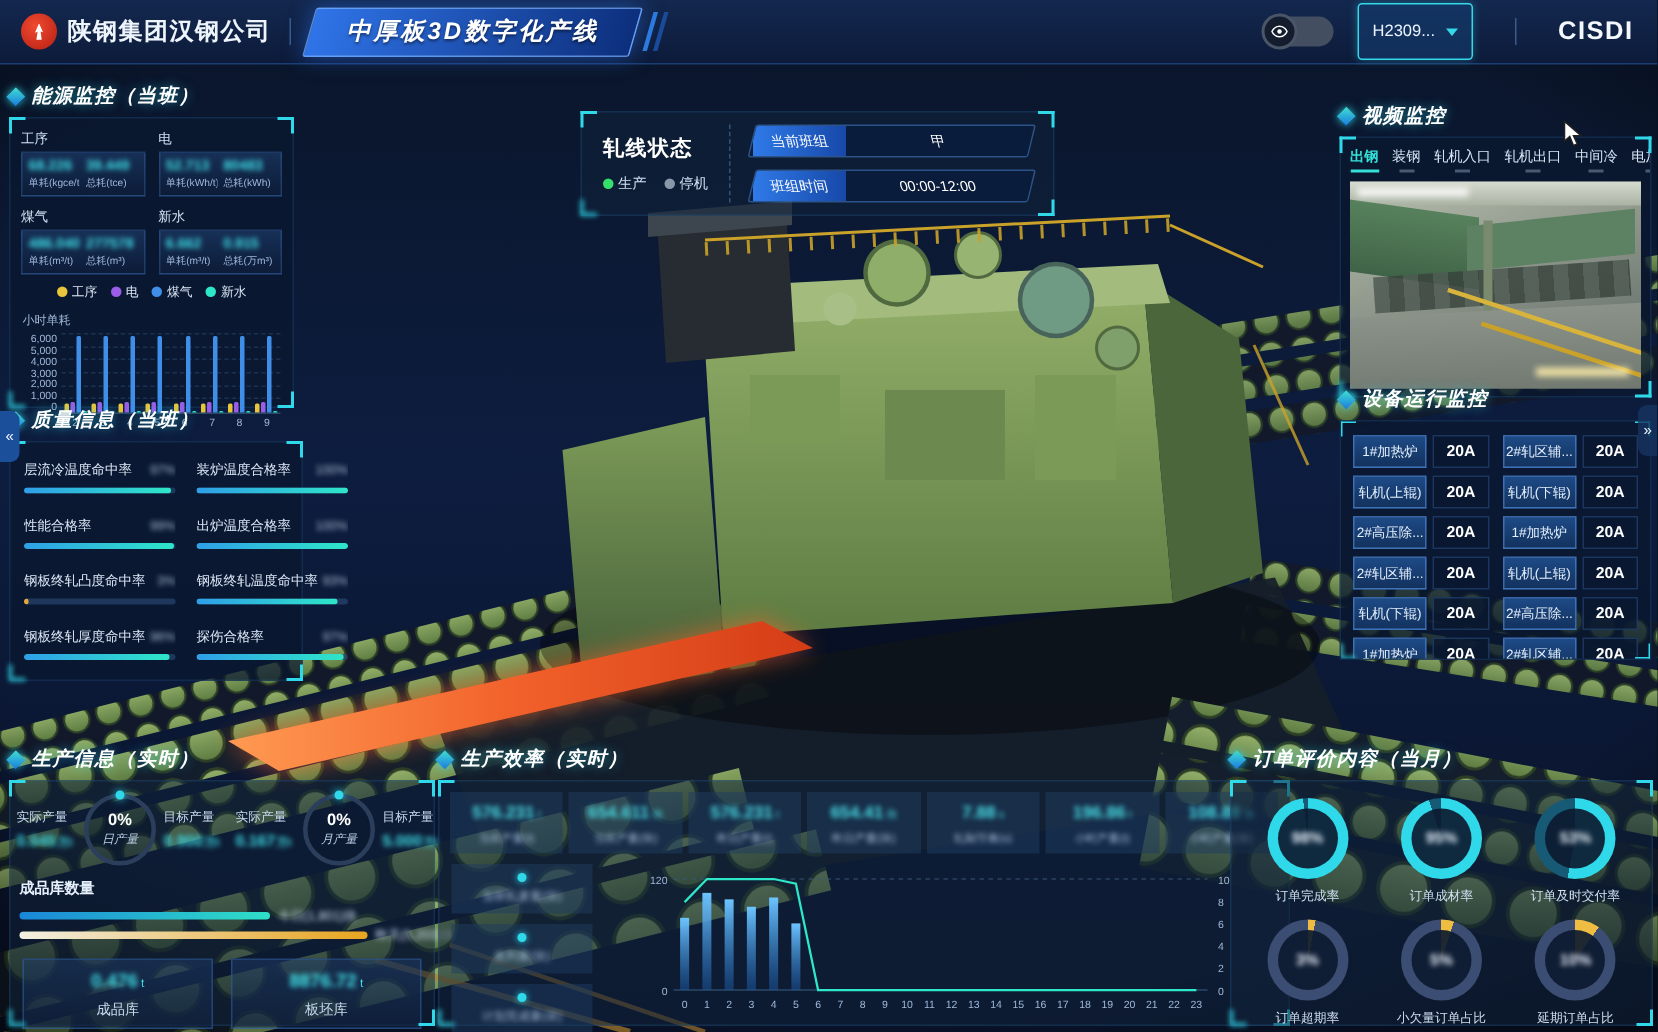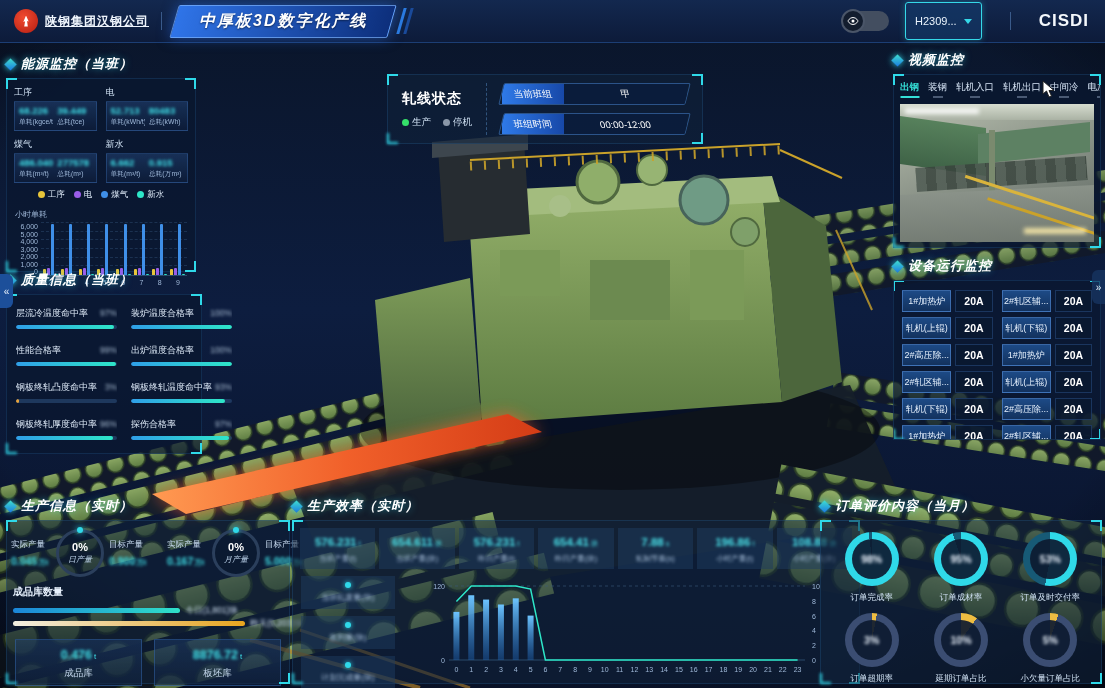--- a/index.html
+++ b/index.html
@@ -6,21 +6,21 @@
   .stage{position:relative;width:1105px;height:688px;overflow:hidden;
     font-family:"Liberation Sans","DejaVu Sans",sans-serif;color:#dfe9f5;}
   .scene{position:absolute;inset:0;z-index:0;}
   
   .hdr{position:absolute;left:0;top:0;width:1105px;height:42px;z-index:10;
     background:linear-gradient(180deg,#13284f,#0d1b3a);border-bottom:1px solid #1c3e74;
     display:flex;align-items:center;}
   .logo{width:24px;height:24px;border-radius:50%;margin-left:14px;flex:none;
     background:radial-gradient(circle at 40% 35%,#f04a30,#b51e12);display:flex;align-items:center;justify-content:center;}
   .logo i{width:9px;height:11px;background:#fff;clip-path:polygon(50% 0,80% 55%,62% 50%,70% 100%,30% 100%,40% 52%,20% 58%);}
-  .company{font-size:12px;font-weight:bold;color:#eef4fc;margin-left:7px;letter-spacing:1px;text-decoration:underline;}
+  .company{font-size:16px;font-weight:bold;color:#eef4fc;margin-left:7px;letter-spacing:1px;}
   .hdiv{width:1px;height:18px;background:#3a5a8a;margin:0 12px;}
   .plate{position:relative;transform:skewX(-16deg);background:linear-gradient(90deg,#2f74e8,#0d2f7c);
     border:1px solid rgba(130,185,255,.65);border-radius:2px;padding:5px 24px;
     box-shadow:0 0 14px rgba(40,110,230,.55);}
   .plate span{display:block;transform:skewX(16deg);font-size:16px;font-weight:bold;font-style:italic;
     color:#fff;letter-spacing:2px;text-shadow:0 1px 2px rgba(0,0,0,.5);white-space:nowrap;}
   .slash{width:3px;height:26px;background:#2a7ae0;transform:skewX(-16deg);margin-left:8px;}
   .slash.s2{background:#1a4a9a;margin-left:4px;}
   .hright{margin-left:auto;display:flex;align-items:center;gap:16px;margin-right:16px;}
   .tog{width:46px;height:20px;border-radius:10px;background:#434e60;position:relative;cursor:pointer;}
@@ -105,21 +105,21 @@
   .ctx1{left:5px;top:4px;width:74px;height:6px;background:rgba(255,255,255,.8);filter:blur(2px);}
   .ctx2{right:8px;bottom:8px;width:62px;height:6px;background:rgba(255,238,170,.85);filter:blur(2px);}
   
   .egrid{display:grid;grid-template-columns:1fr 1fr;gap:5px 9px;padding:9px 8px;}
   .erow{display:flex;gap:4px;height:22px;}
   .elab{flex:1.35;background:linear-gradient(180deg,#1d4a86,#13325e);border:1px solid rgba(95,155,235,.5);
     color:#e4effc;font-size:9px;display:flex;align-items:center;justify-content:center;white-space:nowrap;overflow:hidden;}
   .eval{flex:1;background:rgba(10,24,48,.82);border:1px solid rgba(60,110,180,.35);
     color:#fff;font-size:10.5px;font-weight:bold;display:flex;align-items:center;justify-content:center;}
   
-  .grow{display:flex;justify-content:space-between;padding:8px 4px 4px;gap:18px;}
+  .grow{display:flex;justify-content:space-between;padding:8px 4px 4px;gap:8px;}
   .gg{display:flex;align-items:center;gap:5px;}
   .gcol{display:flex;flex-direction:column;gap:4px;font-size:8.5px;color:#c6d9ee;min-width:40px;}
   .gval{font-size:10.5px;color:#3fe0e8;font-weight:bold;}
   .gval i{font-style:normal;font-size:7.5px;margin-left:1px;}
   .ring{width:48px;height:48px;border-radius:50%;border:3px solid #2b3f5c;box-sizing:border-box;flex:none;
     display:flex;flex-direction:column;align-items:center;justify-content:center;position:relative;background:rgba(10,22,44,.35);}
   .ring b{font-size:11px;color:#fff;}
   .ring span{font-size:8px;color:#bcd2ea;margin-top:1px;font-style:italic;}
   .rdot{position:absolute;top:-5px;left:50%;margin-left:-3px;width:6px;height:6px;border-radius:50%;
     background:#2fd9e9;box-shadow:0 0 6px #2fd9e9;}
@@ -553,21 +553,21 @@
               </span>
             <span class="pv">
                 <span>00:00-12:00</span>
               </span>
           </div>
         </div>
       </div>
     </div>
   </section>
 
-  <section class="panel" style="left:893px;top:52px;width:208px;">
+  <section class="panel" style="left:893px;top:69px;width:208px;">
     <div class="ptitle">
       <i class="dmd"></i>
       <span>视频监控</span>
     </div>
     <div class="cbx" style="height:172px;">
       <s class="tl"></s>
         <s class="tr"></s>
         <s class="bl"></s>
         <s class="br"></s>
       <div class="vtabs">
@@ -859,30 +859,30 @@
             </div>
             <span>订单及时交付率</span>
           </div>
         <div class="dcell">
             <div class="donut" style="background: conic-gradient(rgb(238, 189, 66) 10.8deg, rgb(59, 77, 114) 0deg);">
               <b class="bl">3%</b>
             </div>
             <span>订单超期率</span>
           </div>
         <div class="dcell">
+            <div class="donut" style="background: conic-gradient(rgb(238, 189, 66) 18deg, rgb(59, 77, 114) 0deg);">
+              <b class="bl">5%</b>
+            </div>
+            <span>小欠量订单占比</span>
+          </div>
+        <div class="dcell">
             <div class="donut" style="background: conic-gradient(rgb(238, 189, 66) 36deg, rgb(59, 77, 114) 0deg);">
               <b class="bl">10%</b>
             </div>
             <span>延期订单占比</span>
-          </div>
-        <div class="dcell">
-            <div class="donut" style="background: conic-gradient(rgb(238, 189, 66) 18deg, rgb(59, 77, 114) 0deg);">
-              <b class="bl">5%</b>
-            </div>
-            <span>小欠量订单占比</span>
           </div>
       </div>
     </div>
   </section>
 
   <div class="handle l">«</div>
   <div class="handle r">»</div>
   <svg class="cursor" width="16" height="18" viewBox="0 0 16 18">
     <path d="M1,1 L1,14 L4.5,11 L7,17 L9.5,16 L7,10.5 L12,10.5 Z" fill="#fff" stroke="#222" stroke-width="1"></path>
   </svg>

